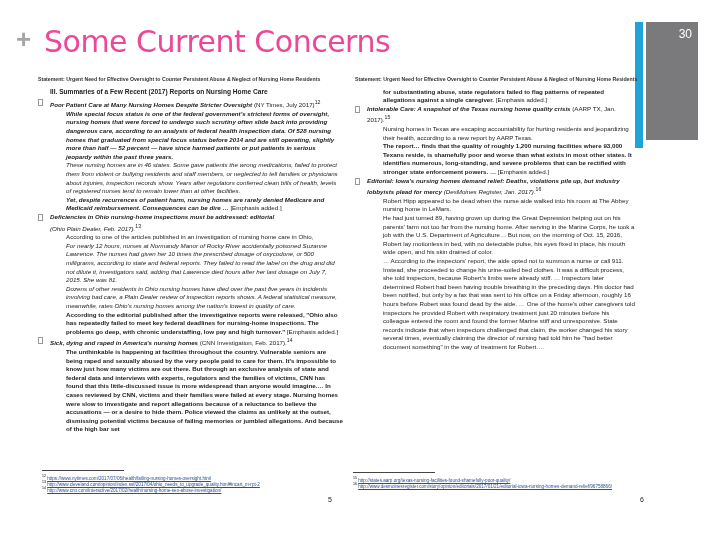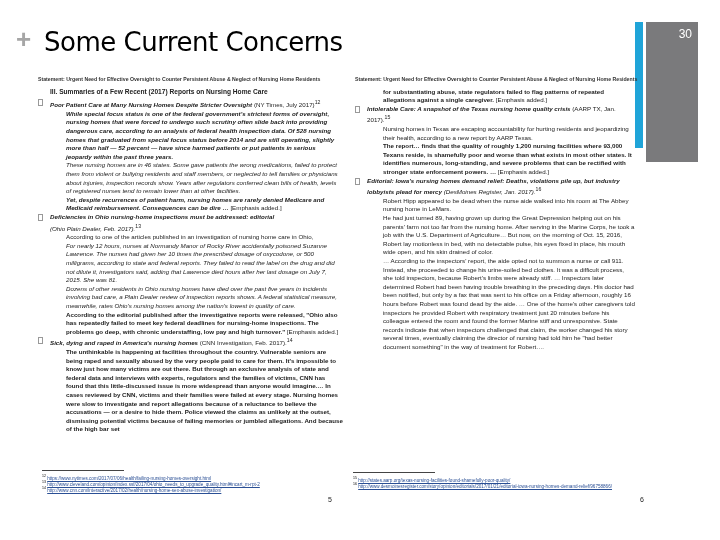--- a/index.html
+++ b/index.html
@@ -1,20 +1,20 @@
 <!DOCTYPE html>
 <html><head>
 <meta charset="utf-8">
 <style>
   html, body { margin: 0; padding: 0; }
   body { width: 720px; height: 540px; background: #ffffff; position: relative; overflow: hidden; font-family: "Liberation Sans", sans-serif; }
   .plus { position: absolute; left: 16px; top: 24px; font-size: 26px; color: #a6a6a6; font-weight: bold; line-height: 30px; }
-  .title { position: absolute; left: 44px; top: 20px; font-size: 26px; color: #000000; line-height: 44px; font-family: "DejaVu Sans", sans-serif; letter-spacing: -0.5px; }
+  .title { position: absolute; left: 44px; top: 20px; font-size: 30px; color: #ec4899; line-height: 44px; font-family: "DejaVu Sans", sans-serif; letter-spacing: -0.5px; }
   .accent-bar { position: absolute; left: 635px; top: 22px; width: 8px; height: 126px; background: #1fa4d8; }
-  .num-box { position: absolute; left: 646px; top: 22px; width: 52px; height: 140px; background: #7a7a7c; }
+  .num-box { position: absolute; left: 646px; top: 22px; width: 52px; height: 118px; background: #7a7a7c; }
   .num-box span { position: absolute; right: 6px; top: 5px; color: #fff; font-size: 12px; }
 
   .page { position: absolute; top: 72px; width: 305px; height: 460px; font-size: 6.2px; line-height: 8.6px; color: #222; }
   .page.left { left: 38px; }
   .page.right { left: 355px; width: 280px; }
   .hdr { font-weight: bold; font-size: 5.2px; color: #333; margin-top: 3px; margin-bottom: 4px; white-space: nowrap; }
   .sec { font-weight: bold; font-size: 6.6px; margin-left: 12px; margin-bottom: 2px; }
   .item { position: relative; padding-left: 12px; }
   .bullet { position: absolute; left: 0; top: 1px; width: 3px; height: 5px; border: 0.5px solid #999; }
   .item-title { font-weight: bold; font-style: italic; }

